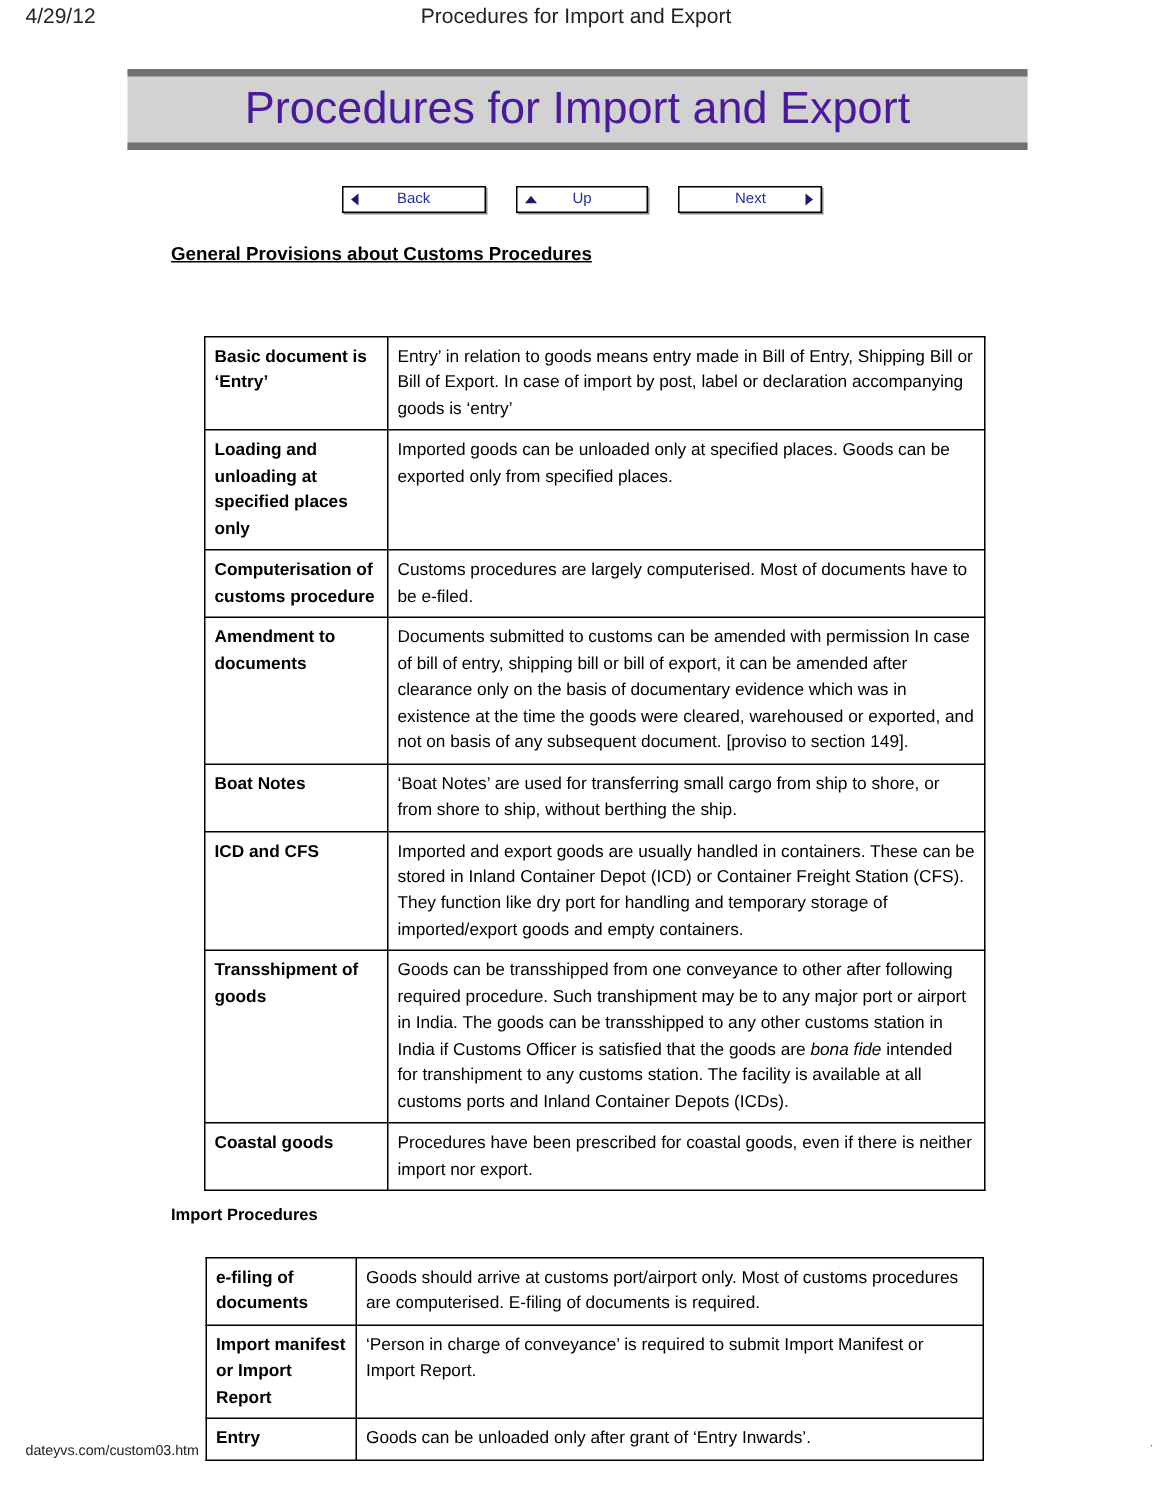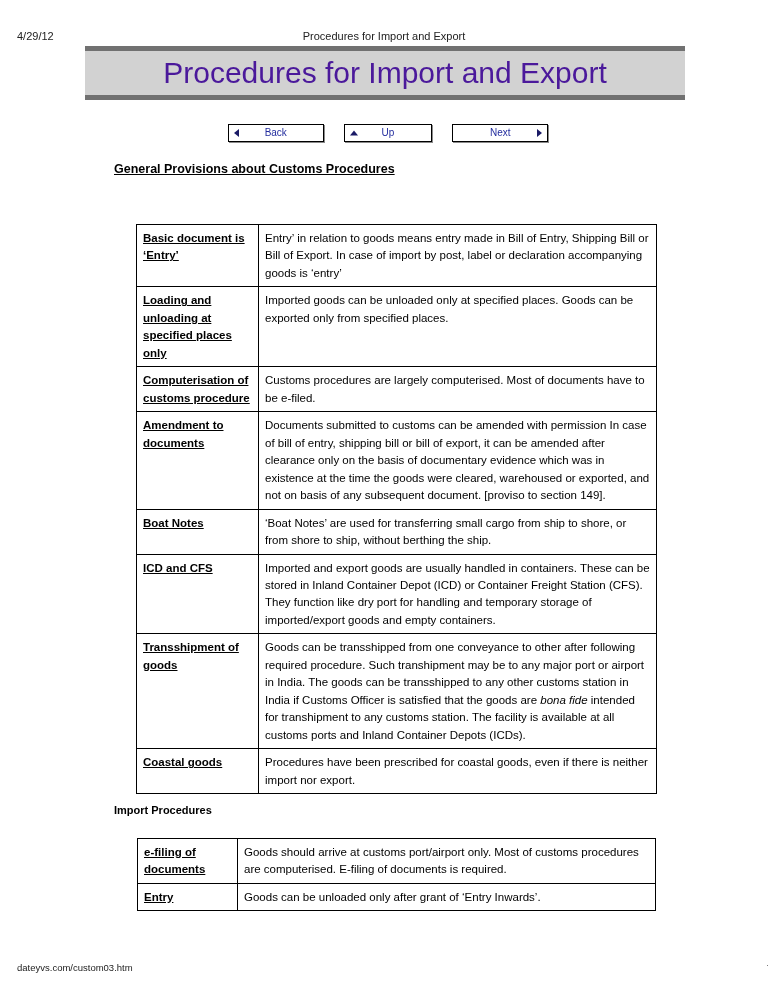--- a/index.html
+++ b/index.html
@@ -12,25 +12,25 @@
     height: 994px;
     position: relative;
     font-family: "Liberation Sans", sans-serif;
     color: #000000;
     overflow: hidden;
   }
 
   
   .print-header {
     position: absolute;
-    top: 30px;
+    top: 2px;
     left: 0;
     width: 768px;
     height: 14px;
-    font-size: 11px;
+    font-size: 14px;
     color: #222;
   }
   .print-header .ph-date {
     position: absolute;
     left: 17px;
     top: 0;
     white-space: nowrap;
   }
   .print-header .ph-title {
     position: absolute;
@@ -149,21 +149,20 @@
   }
   table.doc-table td {
     border: 1px solid #000000;
     vertical-align: top;
     padding: 5px 6px 4px 6px;
     font-size: 11.5px;
     line-height: 1.52;
   }
   table.doc-table td.term {
     font-weight: bold;
-    text-decoration: underline;
   }
   table.doc-table td.desc {
     font-weight: normal;
   }
   .it { font-style: italic; }
 
   #table-general {
     left: 136px;
     top: 224px;
     width: 520px;
@@ -279,20 +278,24 @@
   <colgroup>
       <col class="c1">
       <col class="c2">
     </colgroup>
   <tbody>
     <tr>
       <td class="term">e-filing of documents</td>
       <td class="desc">Goods should arrive at customs port/airport only. Most of customs procedures are computerised. E-filing of documents is required.</td>
     </tr>
     <tr>
+      <td class="term">Import manifest or Import Report</td>
+      <td class="desc">‘Person in charge of conveyance’ is required to submit Import Manifest or Import Report.</td>
+    </tr>
+    <tr>
       <td class="term">Entry</td>
       <td class="desc">Goods can be unloaded only after grant of ‘Entry Inwards’.</td>
     </tr>
   </tbody>
 </table>
 
 <div class="print-footer">
   <span class="pf-url">dateyvs.com/custom03.htm</span>
   <span class="pf-page">7/3</span>
 </div>

